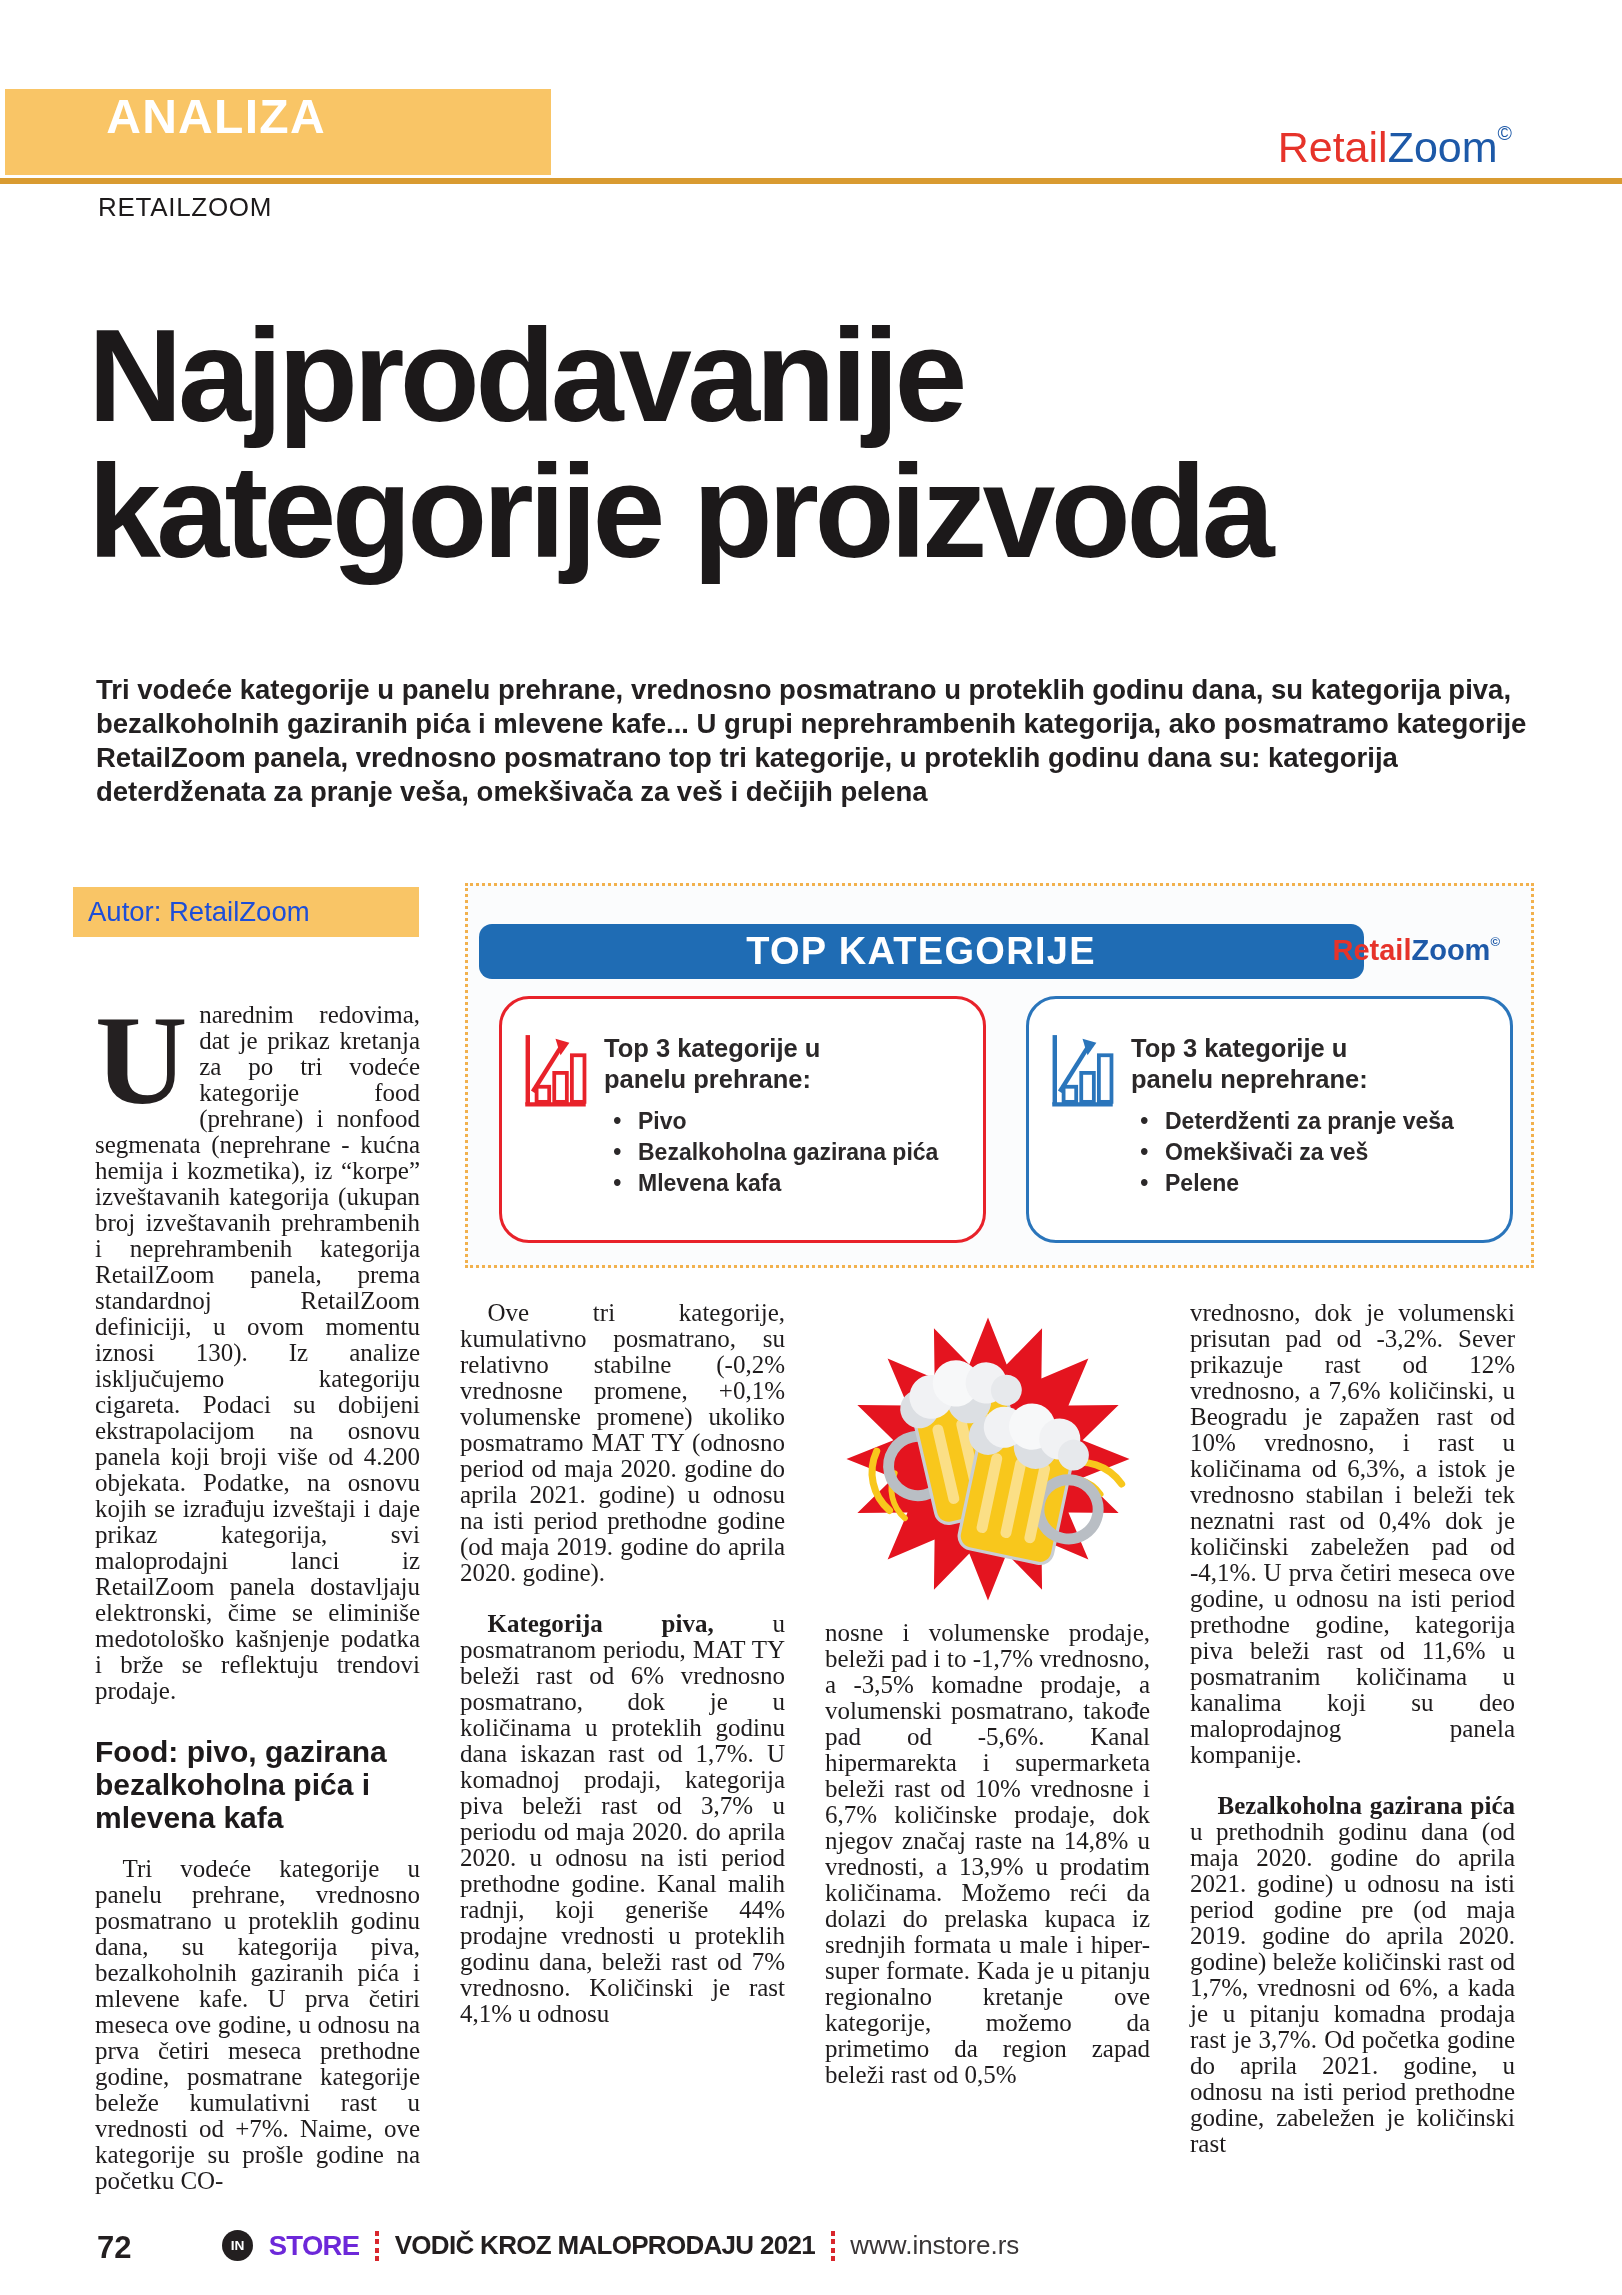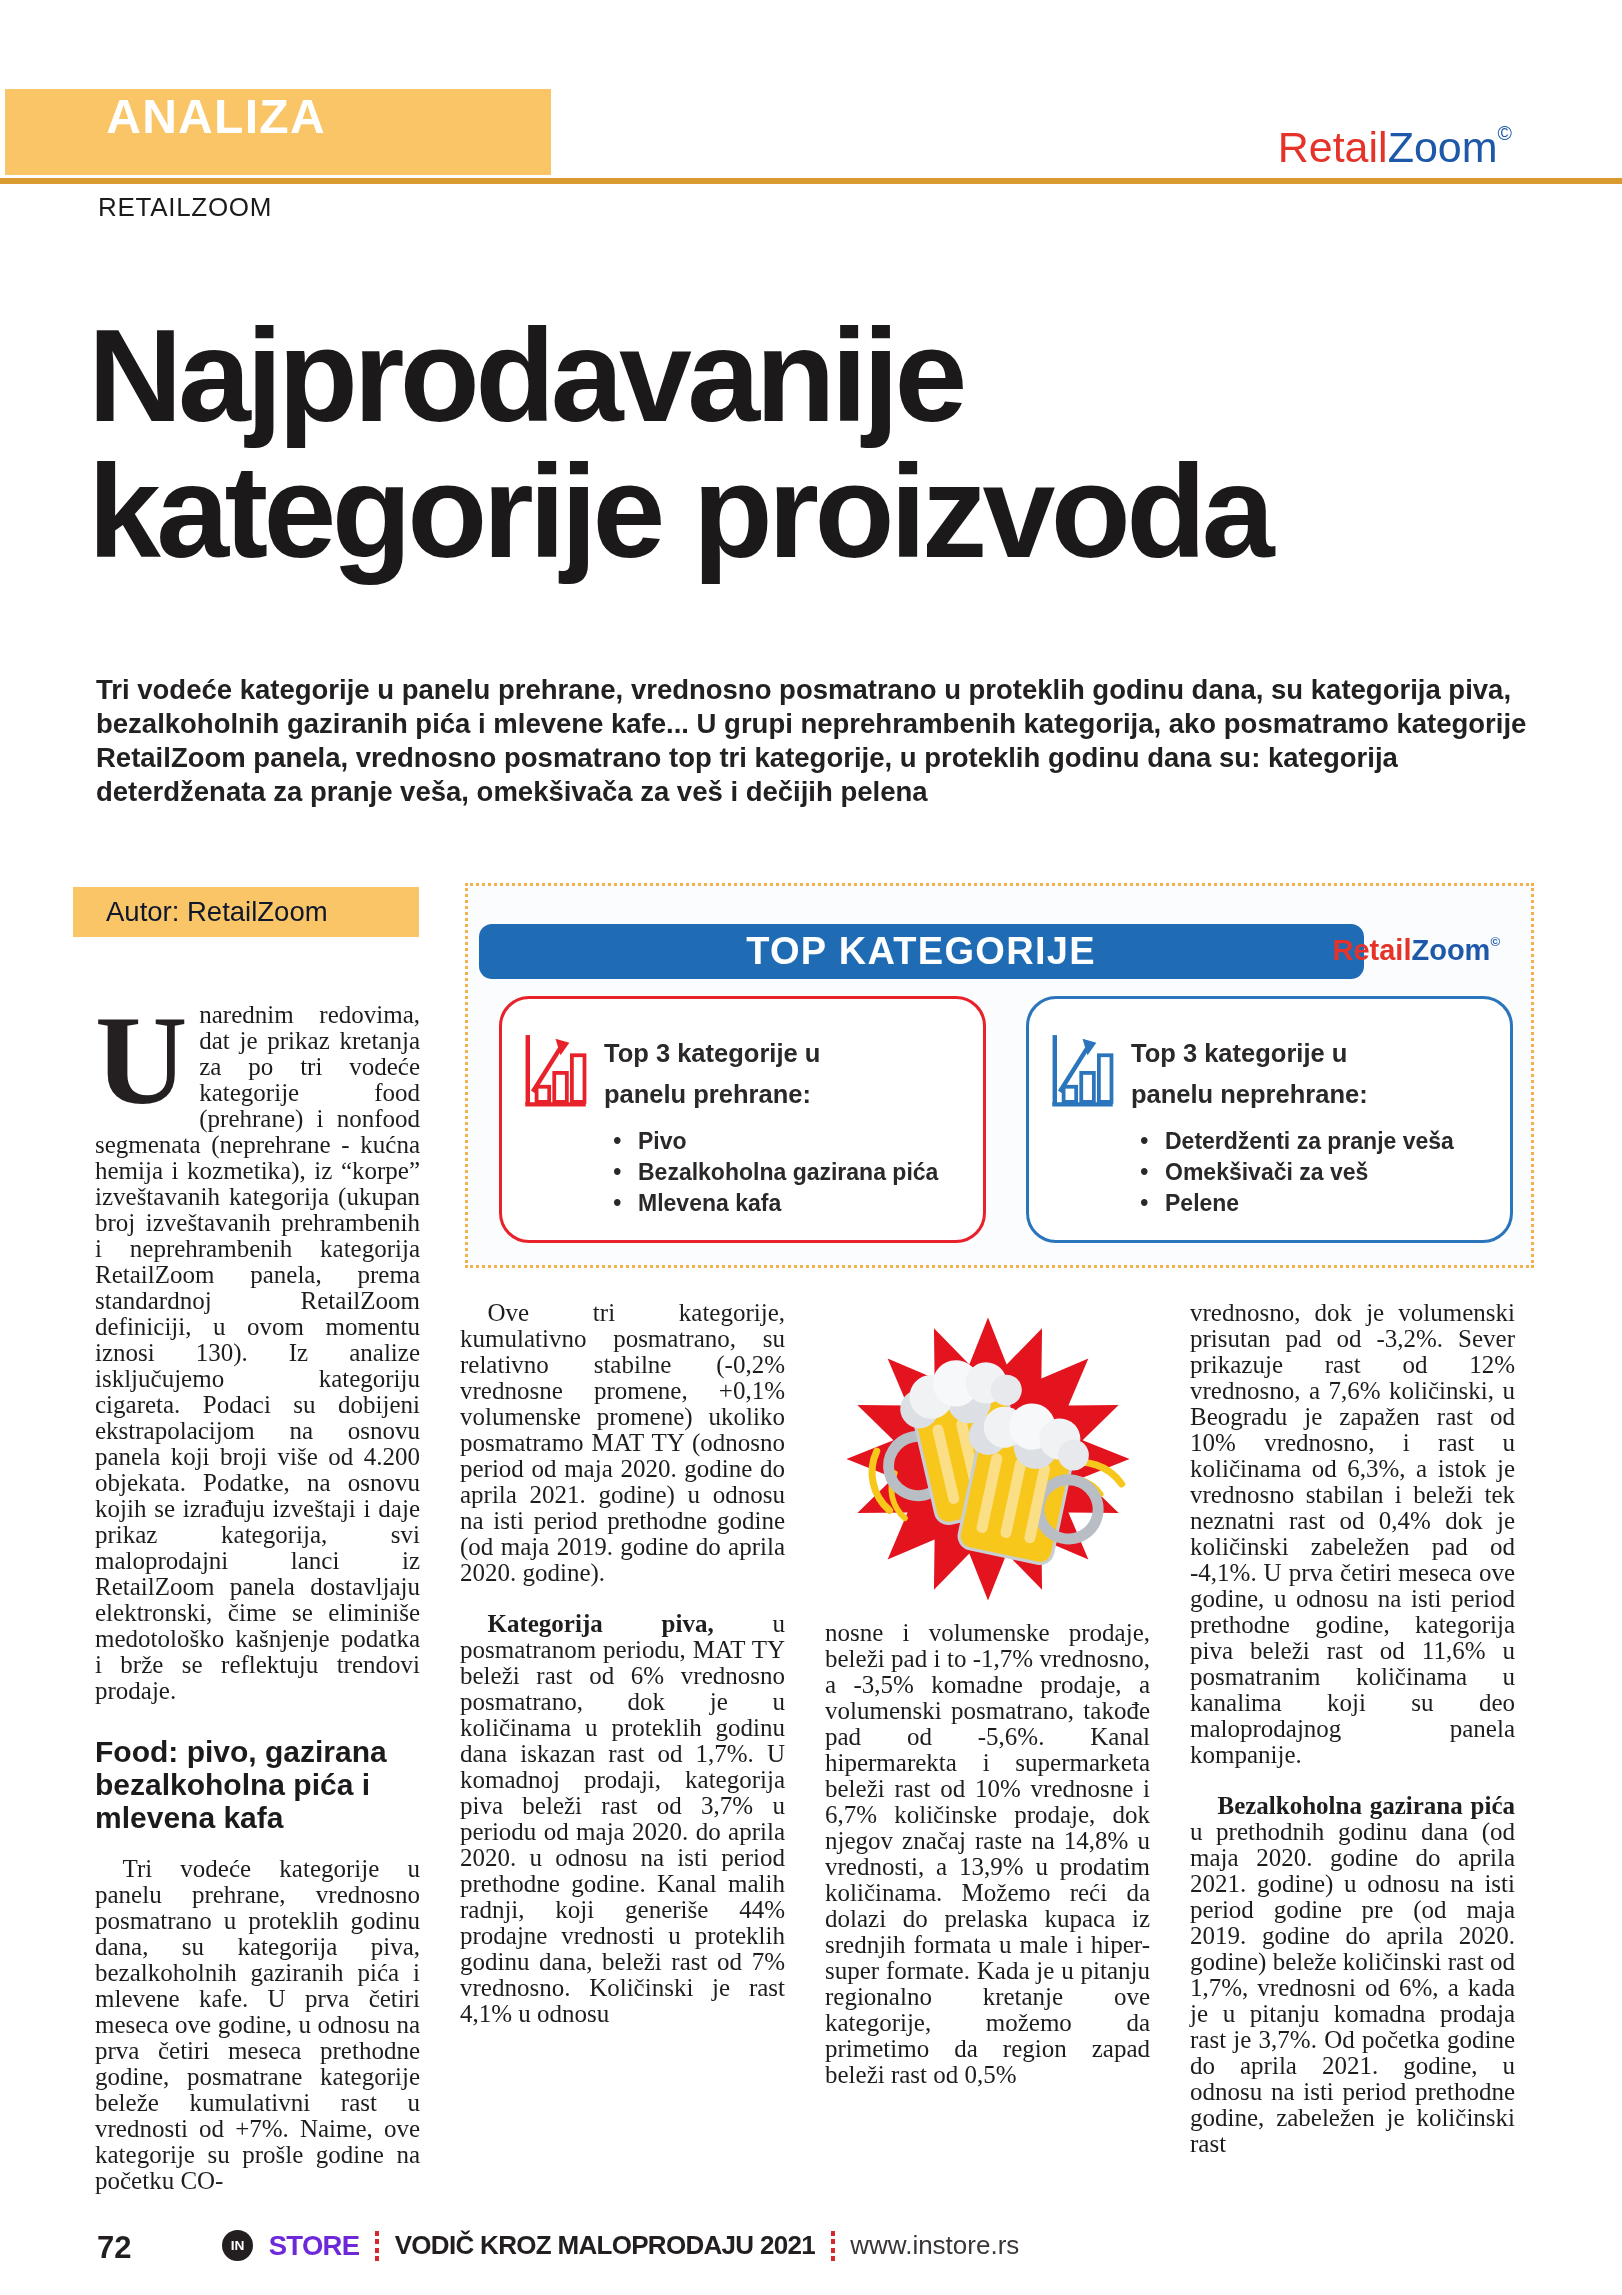--- a/index.html
+++ b/index.html
@@ -21,42 +21,42 @@
 
   
   .title{left:88px;top:308px;width:1466px;font-family:"Liberation Sans",sans-serif;
          font-weight:800;font-size:131px;line-height:136px;letter-spacing:-4.6px;color:#1c191a;}
   .intro{left:96px;top:673px;width:1446px;font-family:"Liberation Sans",sans-serif;
          font-weight:bold;font-size:27.5px;line-height:34px;color:#232021;}
 
   
   .author{left:73px;top:887px;width:346px;height:50px;background:#f9c566;
           display:flex;align-items:center;}
-  .author span{padding-left:33px;font-family:"Liberation Sans",sans-serif;
-          font-size:27.5px;color:#0f172a;}
+  .author span{padding-left:15px;font-family:"Liberation Sans",sans-serif;
+          font-size:27.5px;color:#1d4ed8;}
 
   
   .ig{left:465px;top:883px;width:1069px;height:385px;border:3.9px dotted #f2b14d;
       background:#fbfcfd;box-sizing:border-box;}
   .ig-banner{position:absolute;left:10.5px;top:38px;width:885px;height:55px;background:#1f6cb4;
       border-radius:13px;display:flex;align-items:center;justify-content:center;
       font-family:"Liberation Sans",sans-serif;font-weight:bold;font-size:38px;color:#ffffff;
       letter-spacing:1.3px;}
   .ig-brand{position:absolute;right:31px;top:48px;font-family:"Liberation Sans",sans-serif;
       font-size:29px;font-weight:bold;}
   .ig-brand .r{color:#e6332a;} .ig-brand .z{color:#1d59a8;}
   .ig-brand sup{color:#1d59a8;font-size:13px;vertical-align:14.4px;}
   .ig-box{position:absolute;top:110px;width:487px;height:247px;border-radius:30px;
       background:#ffffff;box-sizing:border-box;display:flex;padding:34px 19.6px 0 22px;gap:17px;}
   .ig-box.red{left:31px;border:3.9px solid #e8222a;}
   .ig-box.blue{left:558px;border:3.9px solid #2a75bb;}
   .ig-icon{flex:0 0 63px;width:63px;height:76px;}
   .ig-box.red .ig-icon{color:#e8222a;} .ig-box.blue .ig-icon{color:#2a75bb;}
   .ig-heading{width:301px;font-family:"Liberation Sans",sans-serif;font-size:25.5px;
-      line-height:41px;color:#2b2829;font-weight:bold;}
+      line-height:31px;color:#2b2829;font-weight:bold;}
   .ig-list{margin:10.5px 0 0 0;padding:0;list-style:none;}
   .ig-list li{font-family:"Liberation Sans",sans-serif;font-size:23px;line-height:31px;
       color:#2b2829;padding-left:34px;position:relative;font-weight:bold;}
   .ig-list li::before{content:"•";position:absolute;left:9.2px;color:#2b2829;}
 
   
   .col{width:325px;font-size:25px;line-height:26px;text-align:justify;color:#1f1c1d;}
   .col p{margin:0;}
   .col p + p{margin-top:25px;}
   .col .indent{text-indent:27.5px;}

